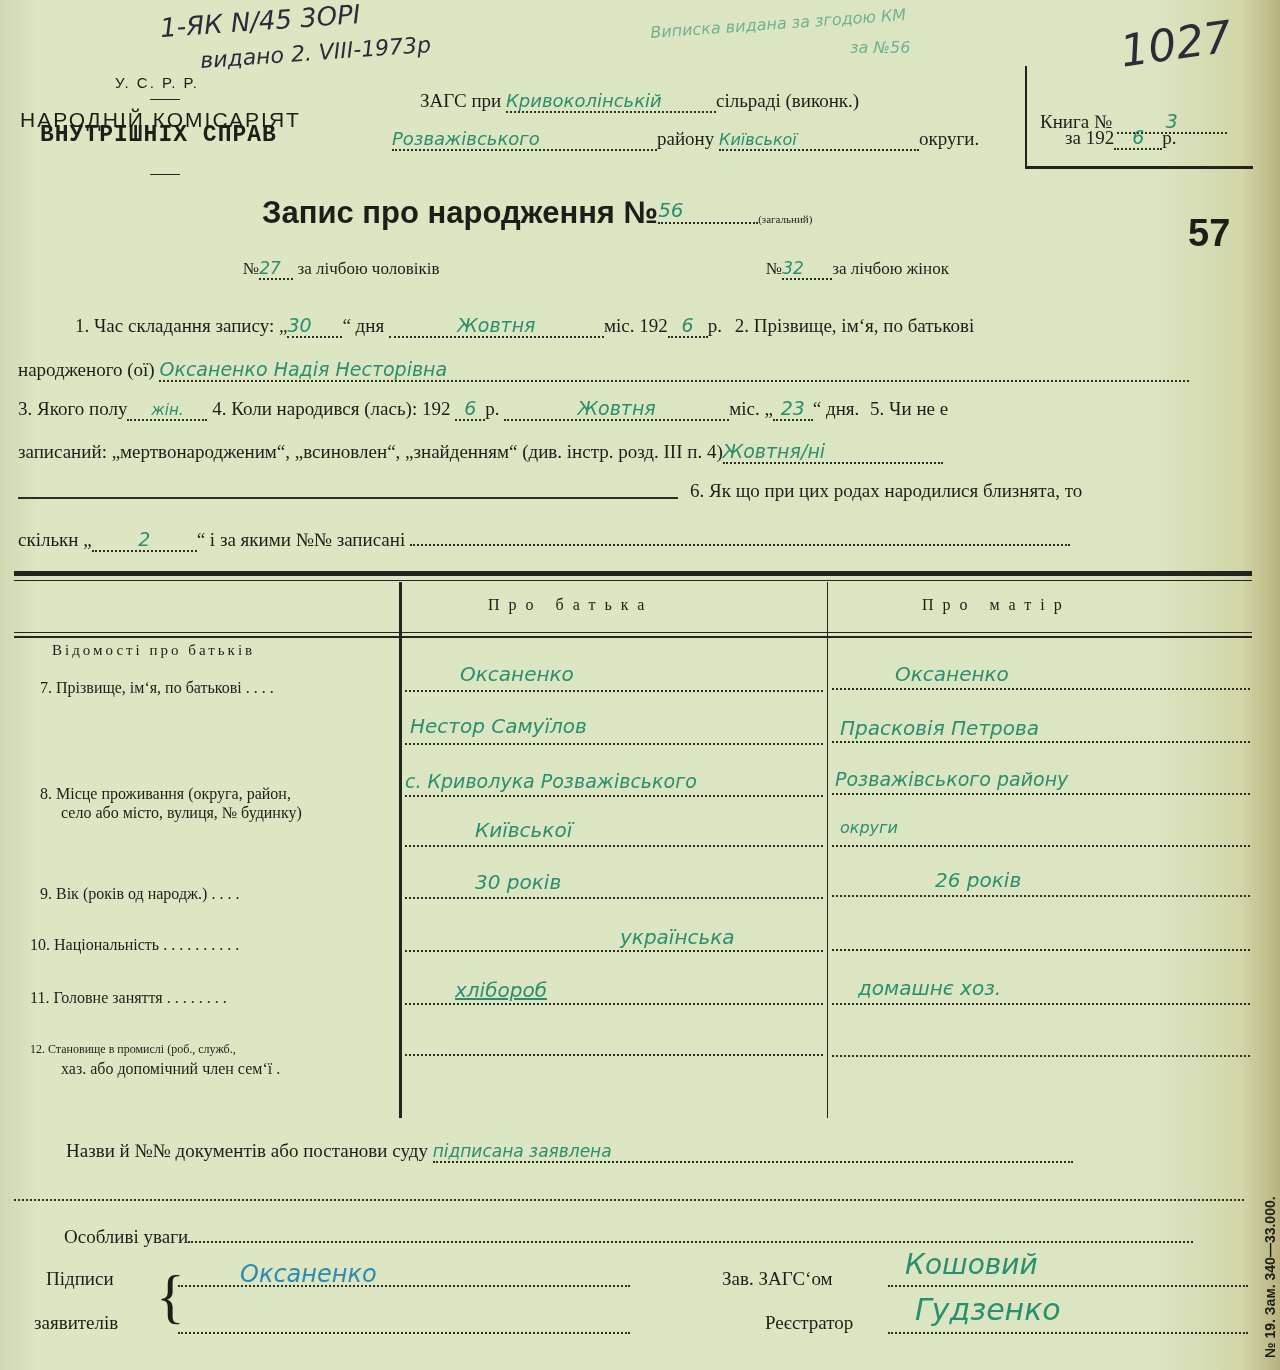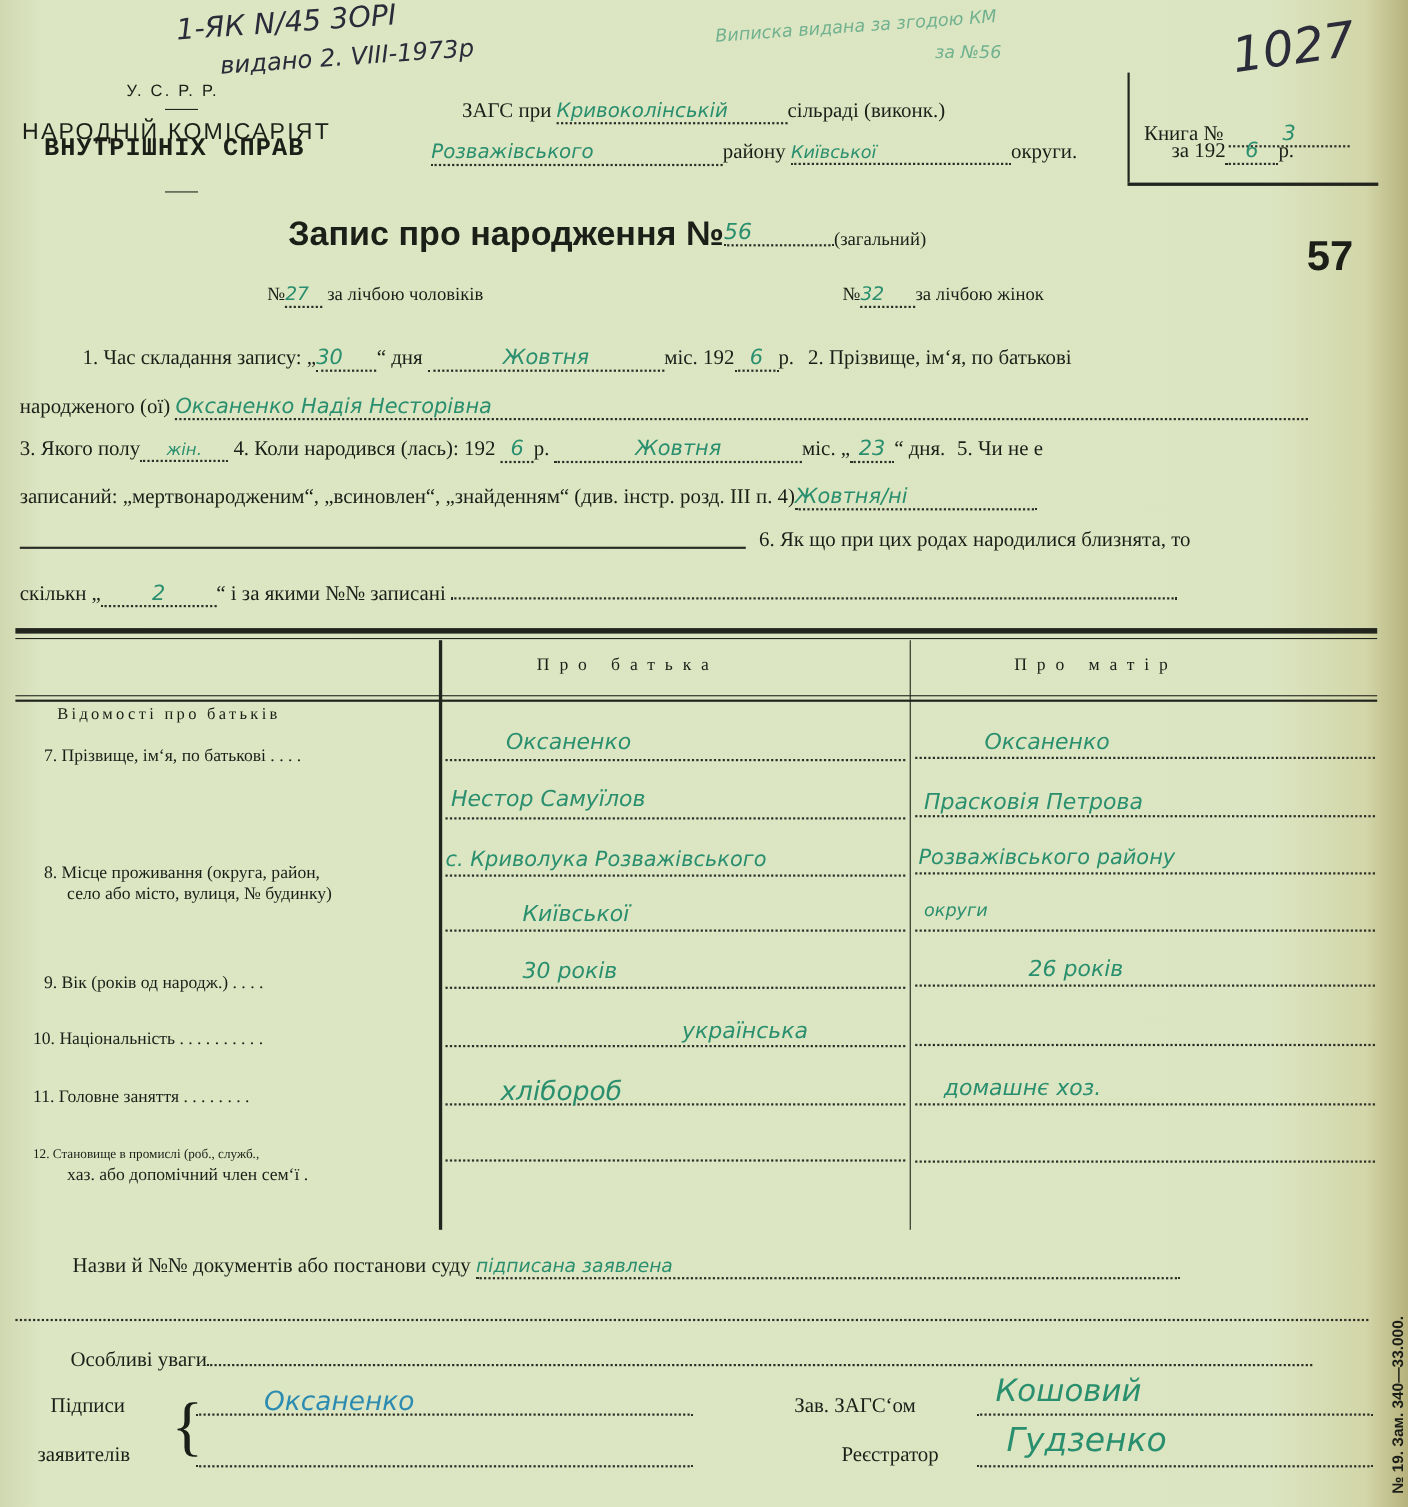--- a/index.html
+++ b/index.html
@@ -48,21 +48,21 @@
 <div class="solid" style="left:1025px;top:166px;width:228px;border-top-width:3px;"></div>
 <div class="abs t" style="left:1040px;top:78px;margin-top:32px;">
   <span>Книга №</span>
   <span class="dots hw" style="width:110px;text-align:center;">3</span>
 </div>
 <div class="abs t" style="left:1065px;top:126px;">
   <span>за 192</span><span class="dots hw" style="width:48px;text-align:center;">6</span><span>р.</span>
 </div>
 
 <div class="abs" style="left:262px;top:195px;font-family:'Liberation Sans',sans-serif;font-size:31px;font-weight:bold;">
-  <span>Запис про народження №</span><span class="dots hw" style="width:100px;font-size:20px;font-weight:normal;vertical-align:6px;">56</span><span style="font-family:'Liberation Serif',serif;font-size:17px;font-weight:normal;text-align:center;">(загальний)</span>
+  <span>Запис про народження №</span><span class="dots hw" style="width:100px;font-size:20px;font-weight:normal;vertical-align:6px;">56</span><span style="font-family:'Liberation Serif',serif;font-size:11px;font-weight:normal;text-align:center;">(загальний)</span>
 </div>
 <div class="abs" style="left:1188px;top:212px;font-family:'Liberation Sans',sans-serif;font-size:38px;font-weight:bold;">57</div>
 <div class="abs t" style="left:243px;top:258px;font-size:17px;">
   <span>№</span><span class="dots hw" style="width:34px;">27</span>
   <span>за лічбою чоловіків</span>
 </div>
 <div class="abs t" style="left:766px;top:258px;font-size:17px;">
   <span>№</span><span class="dots hw" style="width:50px;">32</span><span>за лічбою жінок</span>
 </div>
 
@@ -118,21 +118,21 @@
 <div class="abs hw" style="left:410px;top:714px;font-size:20px;">Нестор Самуїлов</div>
 <div class="line" style="left:405px;top:795px;width:418px;"></div>
 <div class="abs hw" style="left:405px;top:770px;font-size:19px;">с. Криволука Розважівського</div>
 <div class="line" style="left:405px;top:845px;width:418px;"></div>
 <div class="abs hw" style="left:475px;top:818px;font-size:20px;">Київської</div>
 <div class="line" style="left:405px;top:897px;width:418px;"></div>
 <div class="abs hw" style="left:475px;top:870px;font-size:20px;">30 років</div>
 <div class="line" style="left:405px;top:950px;width:418px;"></div>
 <div class="abs hw" style="left:620px;top:925px;font-size:20px;">українська</div>
 <div class="line" style="left:405px;top:1003px;width:418px;"></div>
-<div class="abs hw" style="left:455px;top:978px;font-size:24px;">хлібороб</div>
+<div class="abs hw" style="left:455px;top:978px;font-size:20px;text-decoration:underline;">хлібороб</div>
 <div class="line" style="left:405px;top:1054px;width:418px;"></div>
 <div class="abs hw" style="left:455px;top:1030px;font-size:20px;"></div>
 
 <div class="line" style="left:832px;top:688px;width:418px;"></div>
 <div class="abs hw" style="left:895px;top:662px;font-size:20px;">Оксаненко</div>
 <div class="line" style="left:832px;top:741px;width:418px;"></div>
 <div class="abs hw" style="left:840px;top:716px;font-size:20px;">Прасковія Петрова</div>
 <div class="line" style="left:832px;top:793px;width:418px;"></div>
 <div class="abs hw" style="left:835px;top:768px;font-size:19px;">Розважівського району</div>
 <div class="line" style="left:832px;top:845px;width:418px;"></div>

